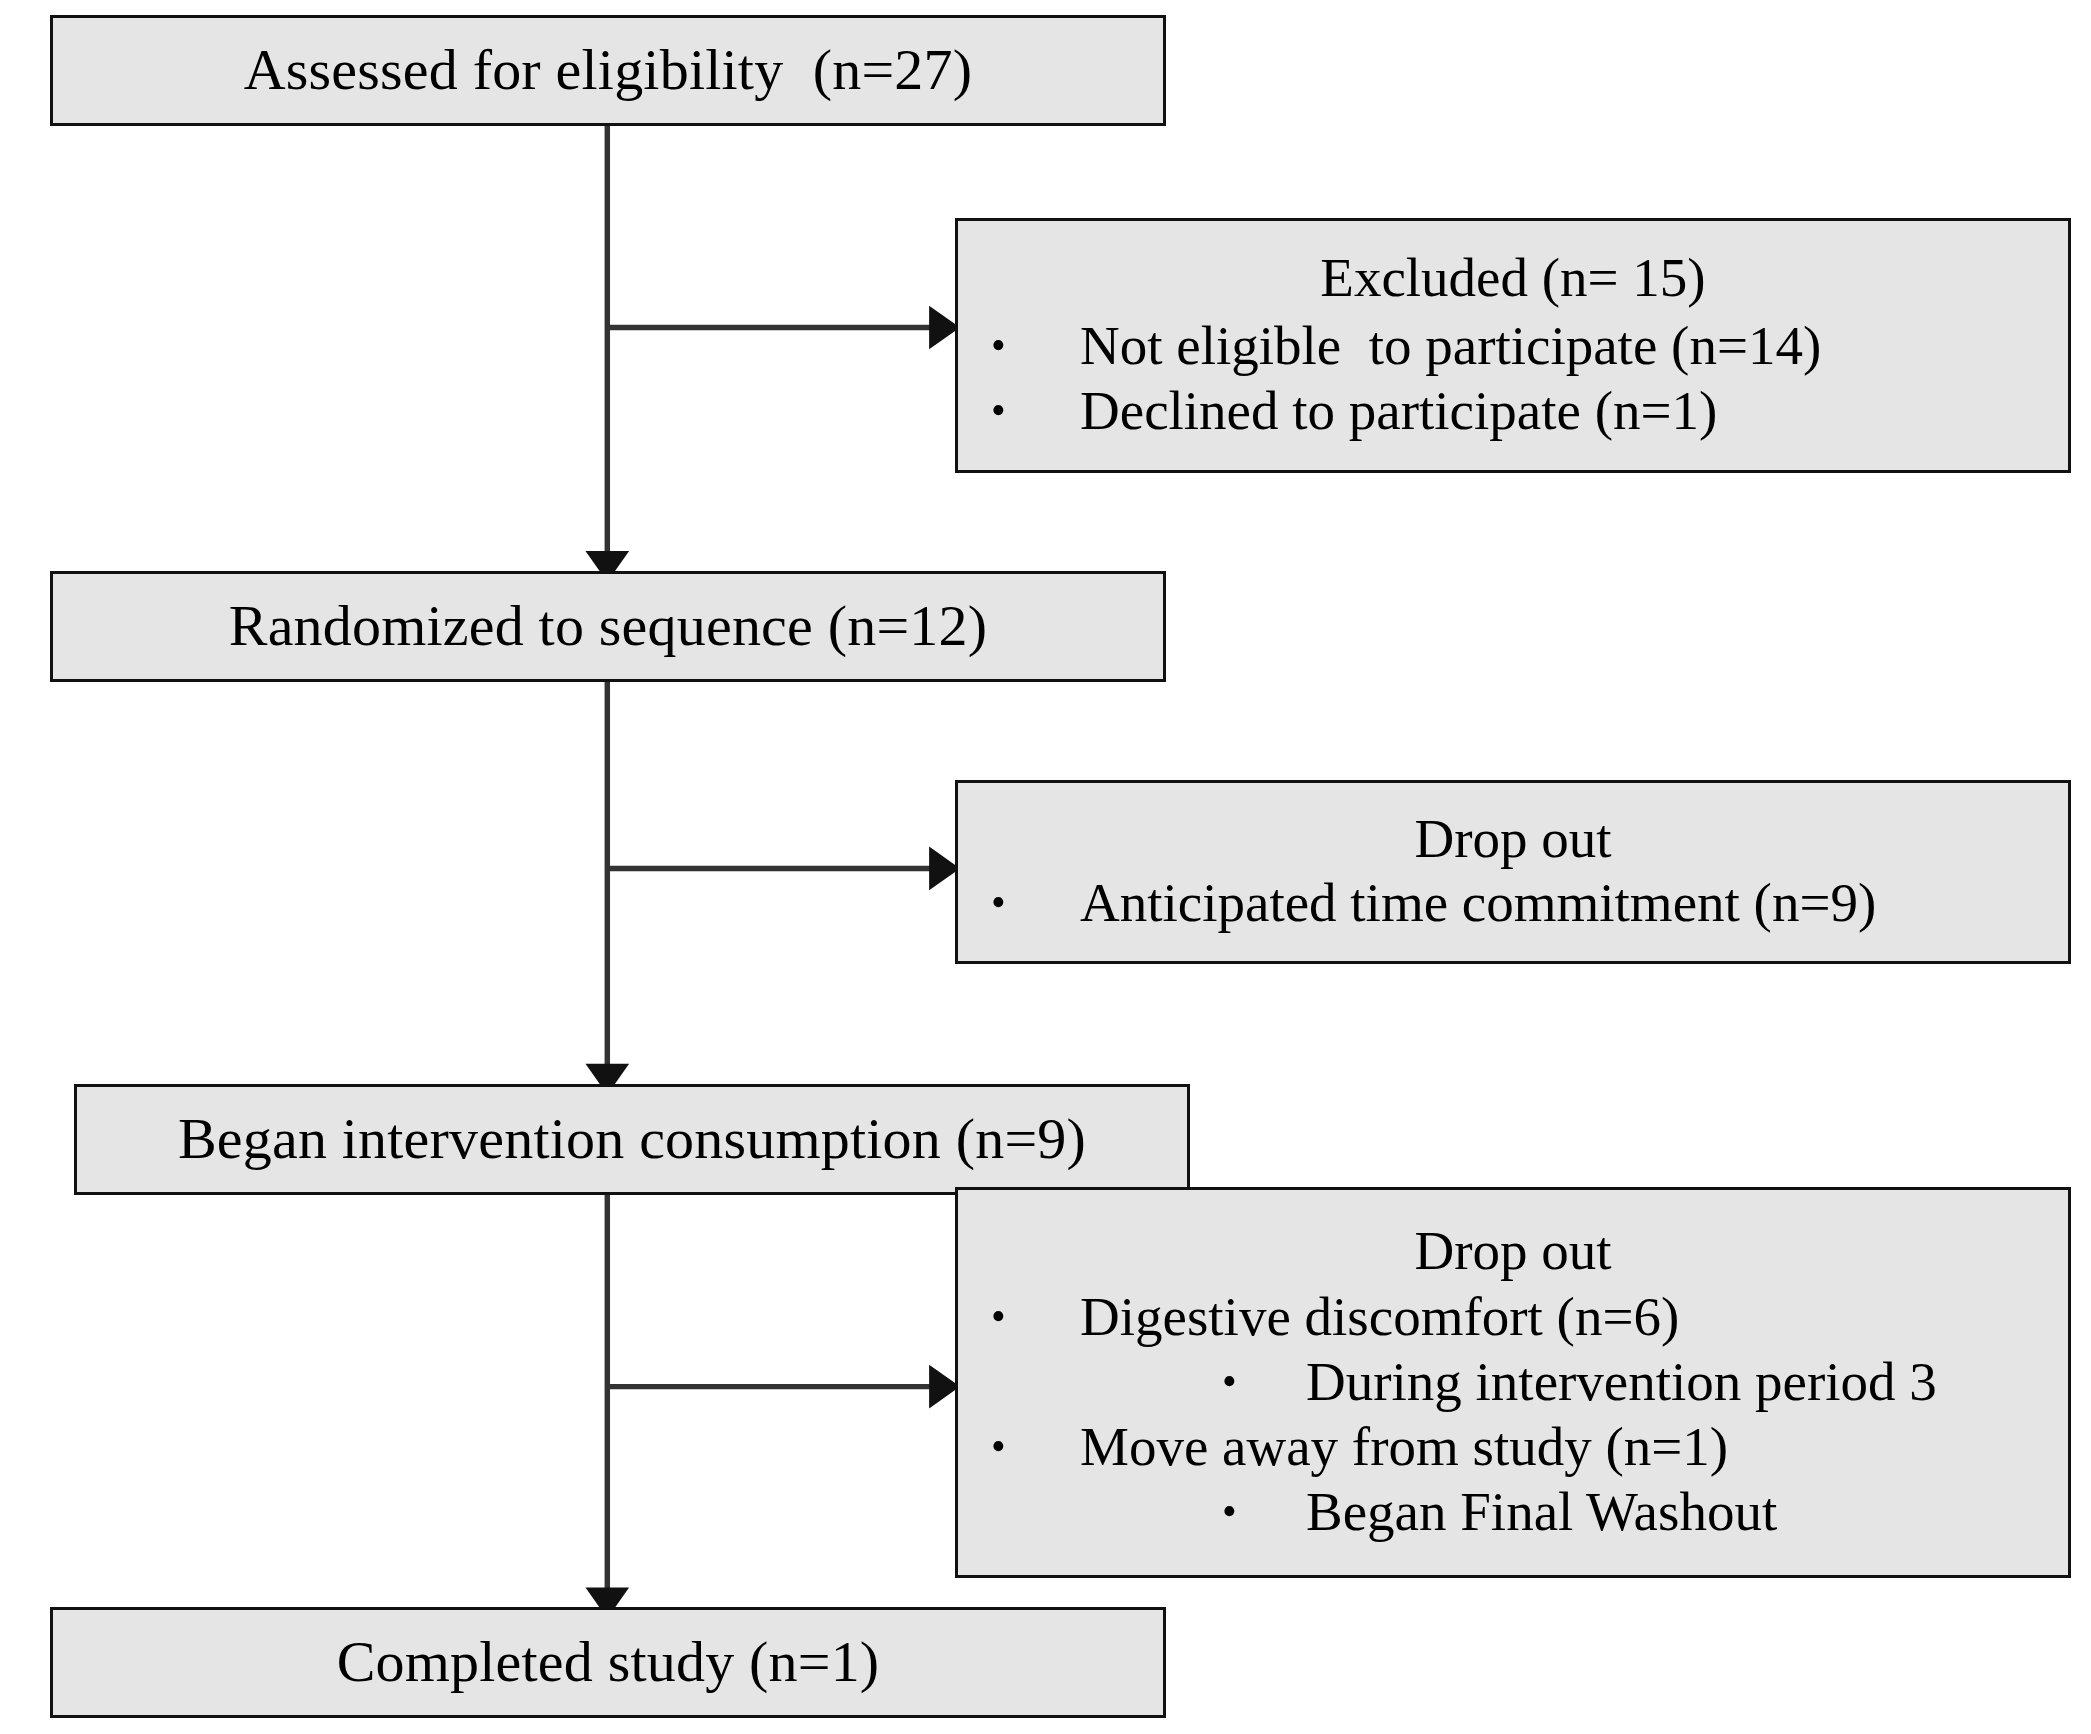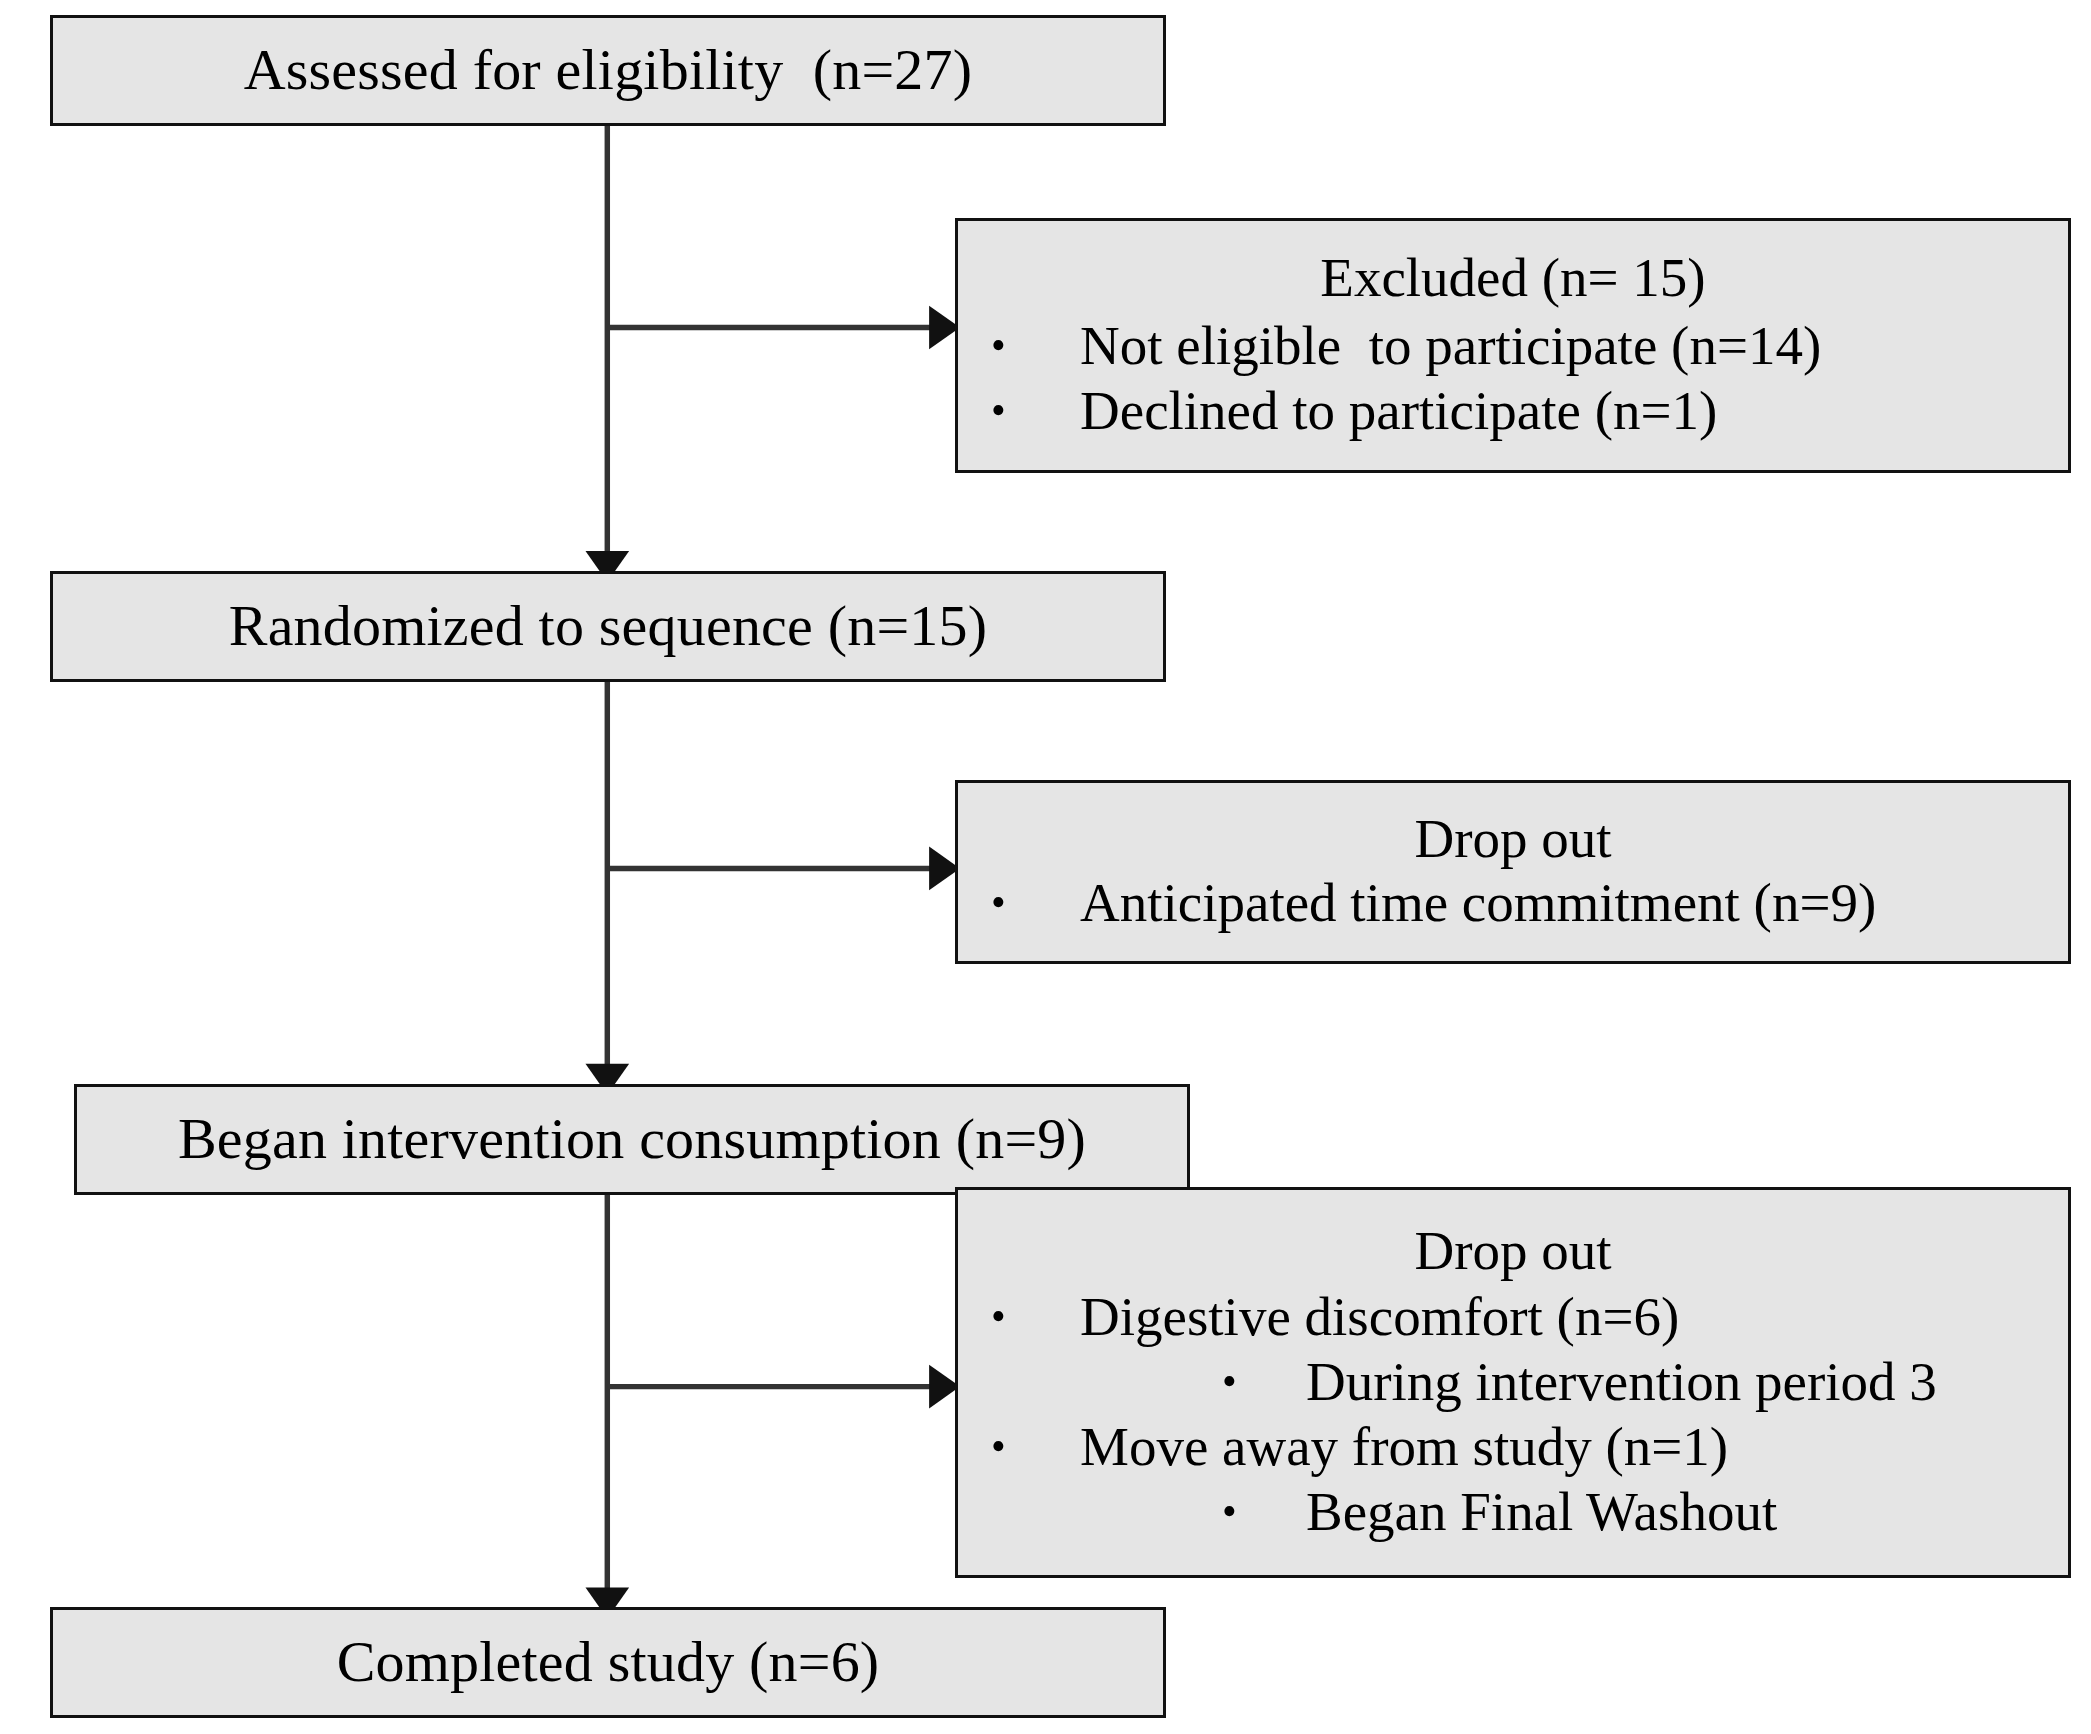--- a/index.html
+++ b/index.html
@@ -160,21 +160,21 @@
         <span class="bullet-text">Not eligible  to participate (n=14)</span>
       </li>
       <li class="bullet-item level-1">
         <span class="bullet-glyph">•</span>
         <span class="bullet-text">Declined to participate (n=1)</span>
       </li>
     </ul>
   </div>
 
   <div class="node main-node" id="node-randomized">
-    <div class="node-line">Randomized to sequence (n=15)</div>
+    <div class="node-line">Randomized to sequence (n=12)</div>
   </div>
 
   <div class="node side-node" id="node-dropout-1">
     <div class="node-title">Drop out</div>
     <ul class="bullet-list">
       <li class="bullet-item level-1">
         <span class="bullet-glyph">•</span>
         <span class="bullet-text">Anticipated time commitment (n=9)</span>
       </li>
     </ul>
@@ -200,17 +200,17 @@
         <span class="bullet-text">Move away from study (n=1)</span>
       </li>
       <li class="bullet-item level-2">
         <span class="bullet-glyph">•</span>
         <span class="bullet-text">Began Final Washout</span>
       </li>
     </ul>
   </div>
 
   <div class="node main-node" id="node-completed">
-    <div class="node-line">Completed study (n=6)</div>
+    <div class="node-line">Completed study (n=1)</div>
   </div>
 
 </div>
 
 
 </body></html>

